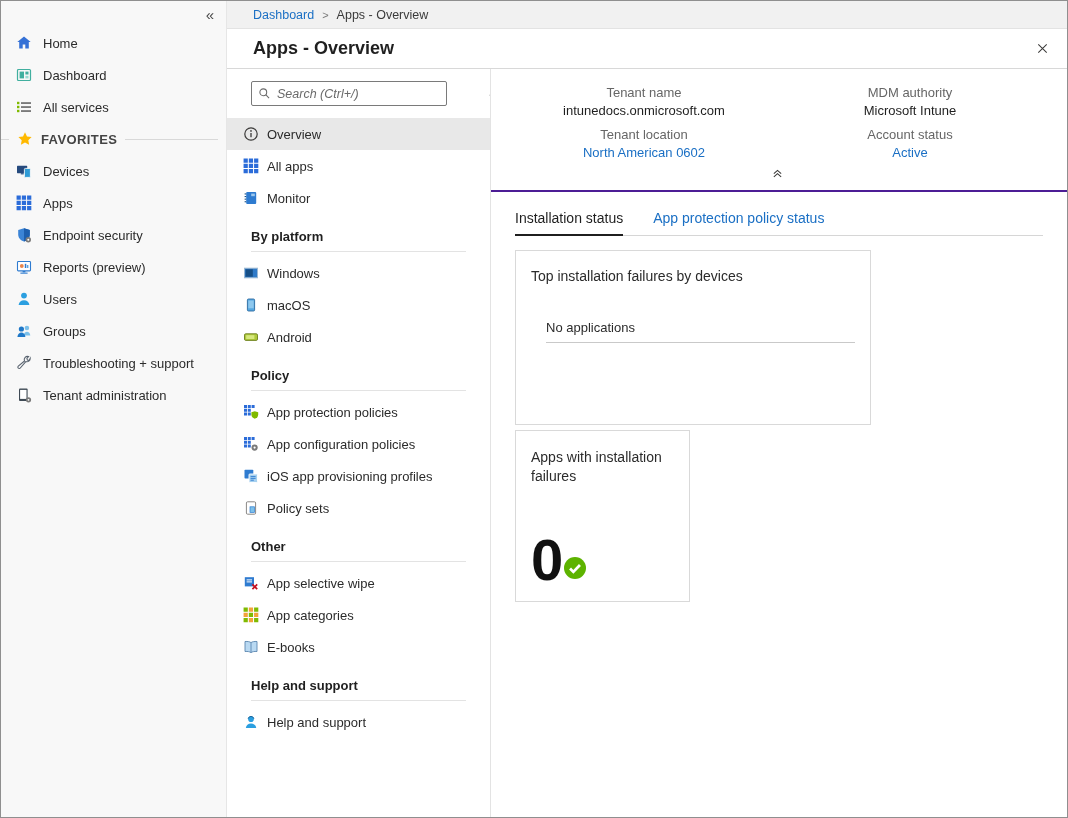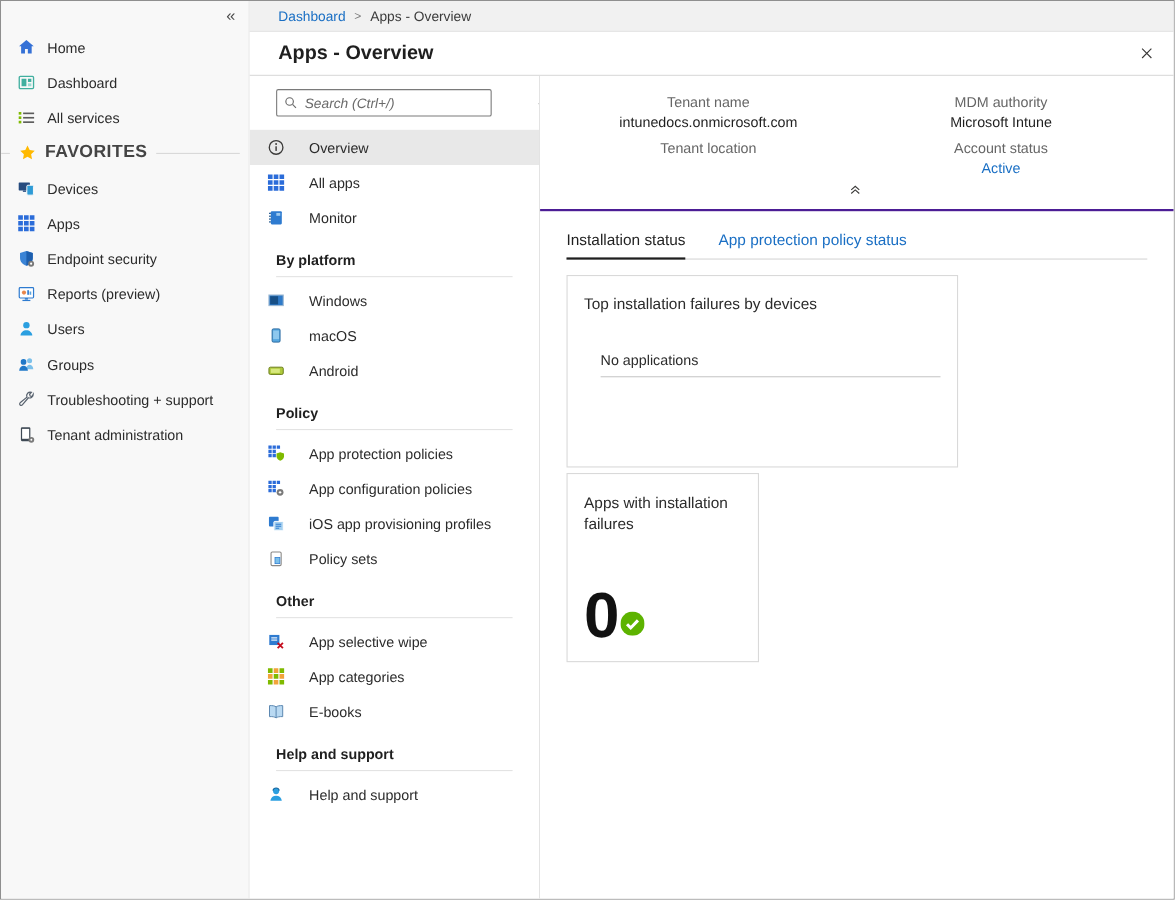--- a/index.html
+++ b/index.html
@@ -5,21 +5,21 @@
   * { margin:0; padding:0; box-sizing:border-box; }
   html,body { width:1068px; height:818px; }
   body { font-family:"Liberation Sans","DejaVu Sans",sans-serif; color:#323130; background:#fff; }
   .screen { width:1068px; height:818px; border:1px solid #8f8f8f; display:flex; overflow:hidden; background:#fff; }
 
   
   .sidebar { width:226px; flex:none; background:#f8f8f8; border-right:1px solid #e6e6e6; display:flex; flex-direction:column; }
   .sb-collapse-row { height:26px; display:flex; justify-content:flex-end; align-items:center; padding-right:12px; }
   .chev-glyph { font-size:15px; color:#4a4a4a; line-height:1; cursor:pointer; }
   .sb-item { height:32px; display:flex; align-items:center; gap:11px; padding-left:15px; font-size:13px; color:#2b2b2b; cursor:pointer; }
-  .sb-fav { height:32px; display:flex; align-items:center; gap:8px; font-size:16px; font-weight:bold; letter-spacing:.4px; color:#444; }
+  .sb-fav { height:32px; display:flex; align-items:center; gap:8px; font-size:13px; font-weight:bold; letter-spacing:.4px; color:#444; }
   .fav-line { height:1px; background:#d9d9d9; }
   .fav-line.l { width:8px; flex:none; }
   .fav-line.r { flex:1; margin-right:8px; }
   .ic { width:16px; height:16px; flex:none; display:inline-block; }
   .ic svg { width:16px; height:16px; display:block; }
 
   
   .right { flex:1; display:flex; flex-direction:column; min-width:0; }
   .crumbbar { height:28px; flex:none; background:#f1f1f1; display:flex; align-items:center; padding-left:26px; font-size:12.5px; border-bottom:1px solid #e3e3e3; }
   .crumb-link { color:#1a6fc4; cursor:pointer; }
@@ -32,21 +32,21 @@
   .content { flex:1; display:flex; min-height:0; }
 
   
   .menu { width:264px; flex:none; border-right:1px solid #e3e3e3; background:#fff; padding-top:12px; overflow:hidden; }
   .search-row { display:flex; align-items:center; padding:0 8px 0 24px;gap:34px; }
   .search-box { flex:1; height:25px; border:1px solid #7a7a7a; border-radius:2px; background:#fff; display:flex; align-items:center; padding:0 6px; gap:6px; }
   .search-box input { border:none; outline:none; flex:1; min-width:0; font-size:12.5px; font-style:italic; color:#333; background:transparent; font-family:"Liberation Sans",sans-serif; }
   .search-box input::placeholder { color:#6a6a6a; font-style:italic; }
   .menu-collapse { margin-left:8px; }
   .menu-items { margin-top:12px; }
-  .mi { height:32px; display:flex; align-items:center; gap:22px; padding-left:16px; font-size:13px; color:#2b2b2b; cursor:pointer; }
+  .mi { height:32px; display:flex; align-items:center; gap:8px; padding-left:16px; font-size:13px; color:#2b2b2b; cursor:pointer; }
   .mi.selected { background:#e8e8e8; }
   .mgh { margin-top:12px; padding:0 24px; font-size:13px; font-weight:bold; color:#1f1f1f; height:20px; display:flex; align-items:center; }
   .mdiv { height:1px; background:#e3e3e3; margin:5px 24px 5px 24px; }
 
   
   .main { flex:1; background:#fff; min-width:0; display:flex; flex-direction:column; }
   .essentials { padding:16px 24px 0 20px; border-bottom:2px solid #4c1d95;text-align:center; }
   .ess-grid { display:grid; grid-template-columns:1fr 1fr; row-gap:9px; }
   .flabel { font-size:13px; color:#666; margin-bottom:3px; }
   .fvalue { font-size:13px; color:#1f1f1f; }
@@ -399,20 +399,21 @@
             <div class="field">
               <div class="flabel">Tenant name</div>
               <div class="fvalue">intunedocs.onmicrosoft.com</div>
             </div>
             <div class="field">
               <div class="flabel">MDM authority</div>
               <div class="fvalue">Microsoft Intune</div>
             </div>
             <div class="field">
               <div class="flabel">Tenant location</div>
+              <div class="fvalue link">North American 0602</div>
             </div>
             <div class="field">
               <div class="flabel">Account status</div>
               <div class="fvalue link">Active</div>
             </div>
           </div>
           <div class="ess-collapse">
             <span><svg width="13" height="13" viewBox="0 0 16 16">
                   <path d="M3.5 8.2L8 4.2l4.5 4M3.5 12.2L8 8.2l4.5 4" fill="none" stroke="#3b3a39" stroke-width="1.3"></path>
                 </svg></span>

